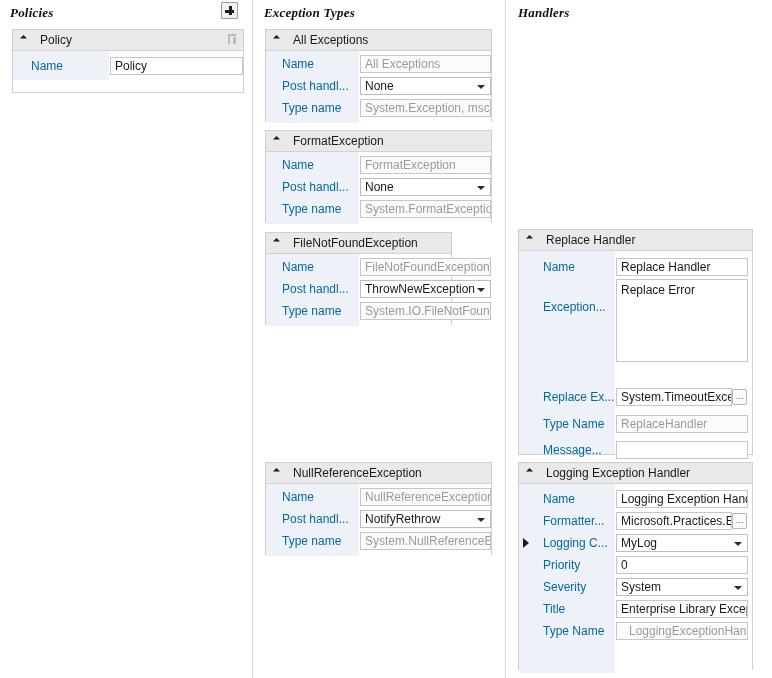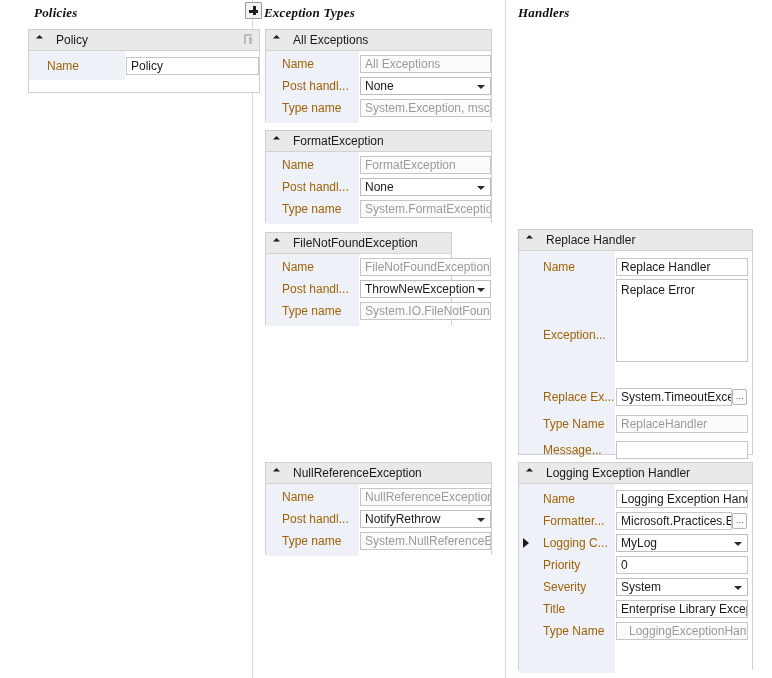--- a/index.html
+++ b/index.html
@@ -17,21 +17,21 @@
     overflow: hidden;
   }
 
   
   .column {
     position: absolute;
     top: 0;
     height: 678px;
     box-sizing: border-box;
   }
-  #col-policies   { left: 0px;   width: 252px; margin-left: 24px; }
+  #col-policies   { left: 0px;   width: 252px; }
   #col-exceptions { left: 254px; width: 251px; }
   #col-handlers   { left: 507px; width: 265px; }
 
   .col-divider {
     position: absolute;
     top: 0;
     width: 1px;
     height: 678px;
     background: #d9d9d9;
   }
@@ -133,21 +133,21 @@
 
   
   .row {
     position: relative;
     height: 22px;
   }
   .row .lbl {
     position: absolute;
     top: 4px;
     font-size: 12px;
-    color: #a16207;
+    color: #0369a1;
     white-space: nowrap;
     text-align: left;
   }
   .row .field {
     position: absolute;
     top: 2px;
     height: 18px;
     box-sizing: border-box;
     border: 1px solid #c6c6c6;
     background: #ffffff;
@@ -219,21 +219,21 @@
 <div class="col-divider" id="divider-2"></div>
 
 <div class="column" id="col-policies">
   <div class="col-title" id="policies-title">Policies</div>
 
   <div class="add-button">
     <span class="plus-v"></span>
     <span class="plus-h"></span>
   </div>
 
-  <div class="card" style="left:4px; top:29px; width:232px; height:64px;">
+  <div class="card" style="left:12px; top:29px; width:232px; height:64px;">
     <div class="card-header">
       <span class="expander"></span>
       <span class="title">Policy</span>
       <span class="delete-glyph">
         <i class="b1"></i>
         <i class="b2"></i>
         <i class="b3"></i>
       </span>
     </div>
     <div class="card-body" style="height:29px;">
@@ -352,21 +352,21 @@
     </div>
     <div class="card-body" style="height:203px;">
       <div class="label-gutter" style="width:96px;"></div>
 
       <div class="row" style="top:5px;">
         <span class="lbl" style="left:24px;">Name</span>
         <div class="field" style="left:97px; width:132px;">Replace Handler</div>
       </div>
 
       <div class="row" style="top:5px; height:0;">
-        <span class="lbl" style="left:24px; top:22px;margin-top:28px;">Exception...</span>
+        <span class="lbl" style="left:24px; top:22px;">Exception...</span>
       </div>
       <div class="textarea-field" style="left:97px; top:28px; width:132px; height:83px;">Replace Error</div>
 
       <div class="row" style="top:113px;">
         <span class="lbl" style="left:24px;">Replace Ex...</span>
         <div class="field" style="left:97px; width:116px;">System.TimeoutExcep</div>
         <div class="ellipsis-btn" style="left:213px;">…</div>
       </div>
 
       <div class="row" style="top:118px;">

